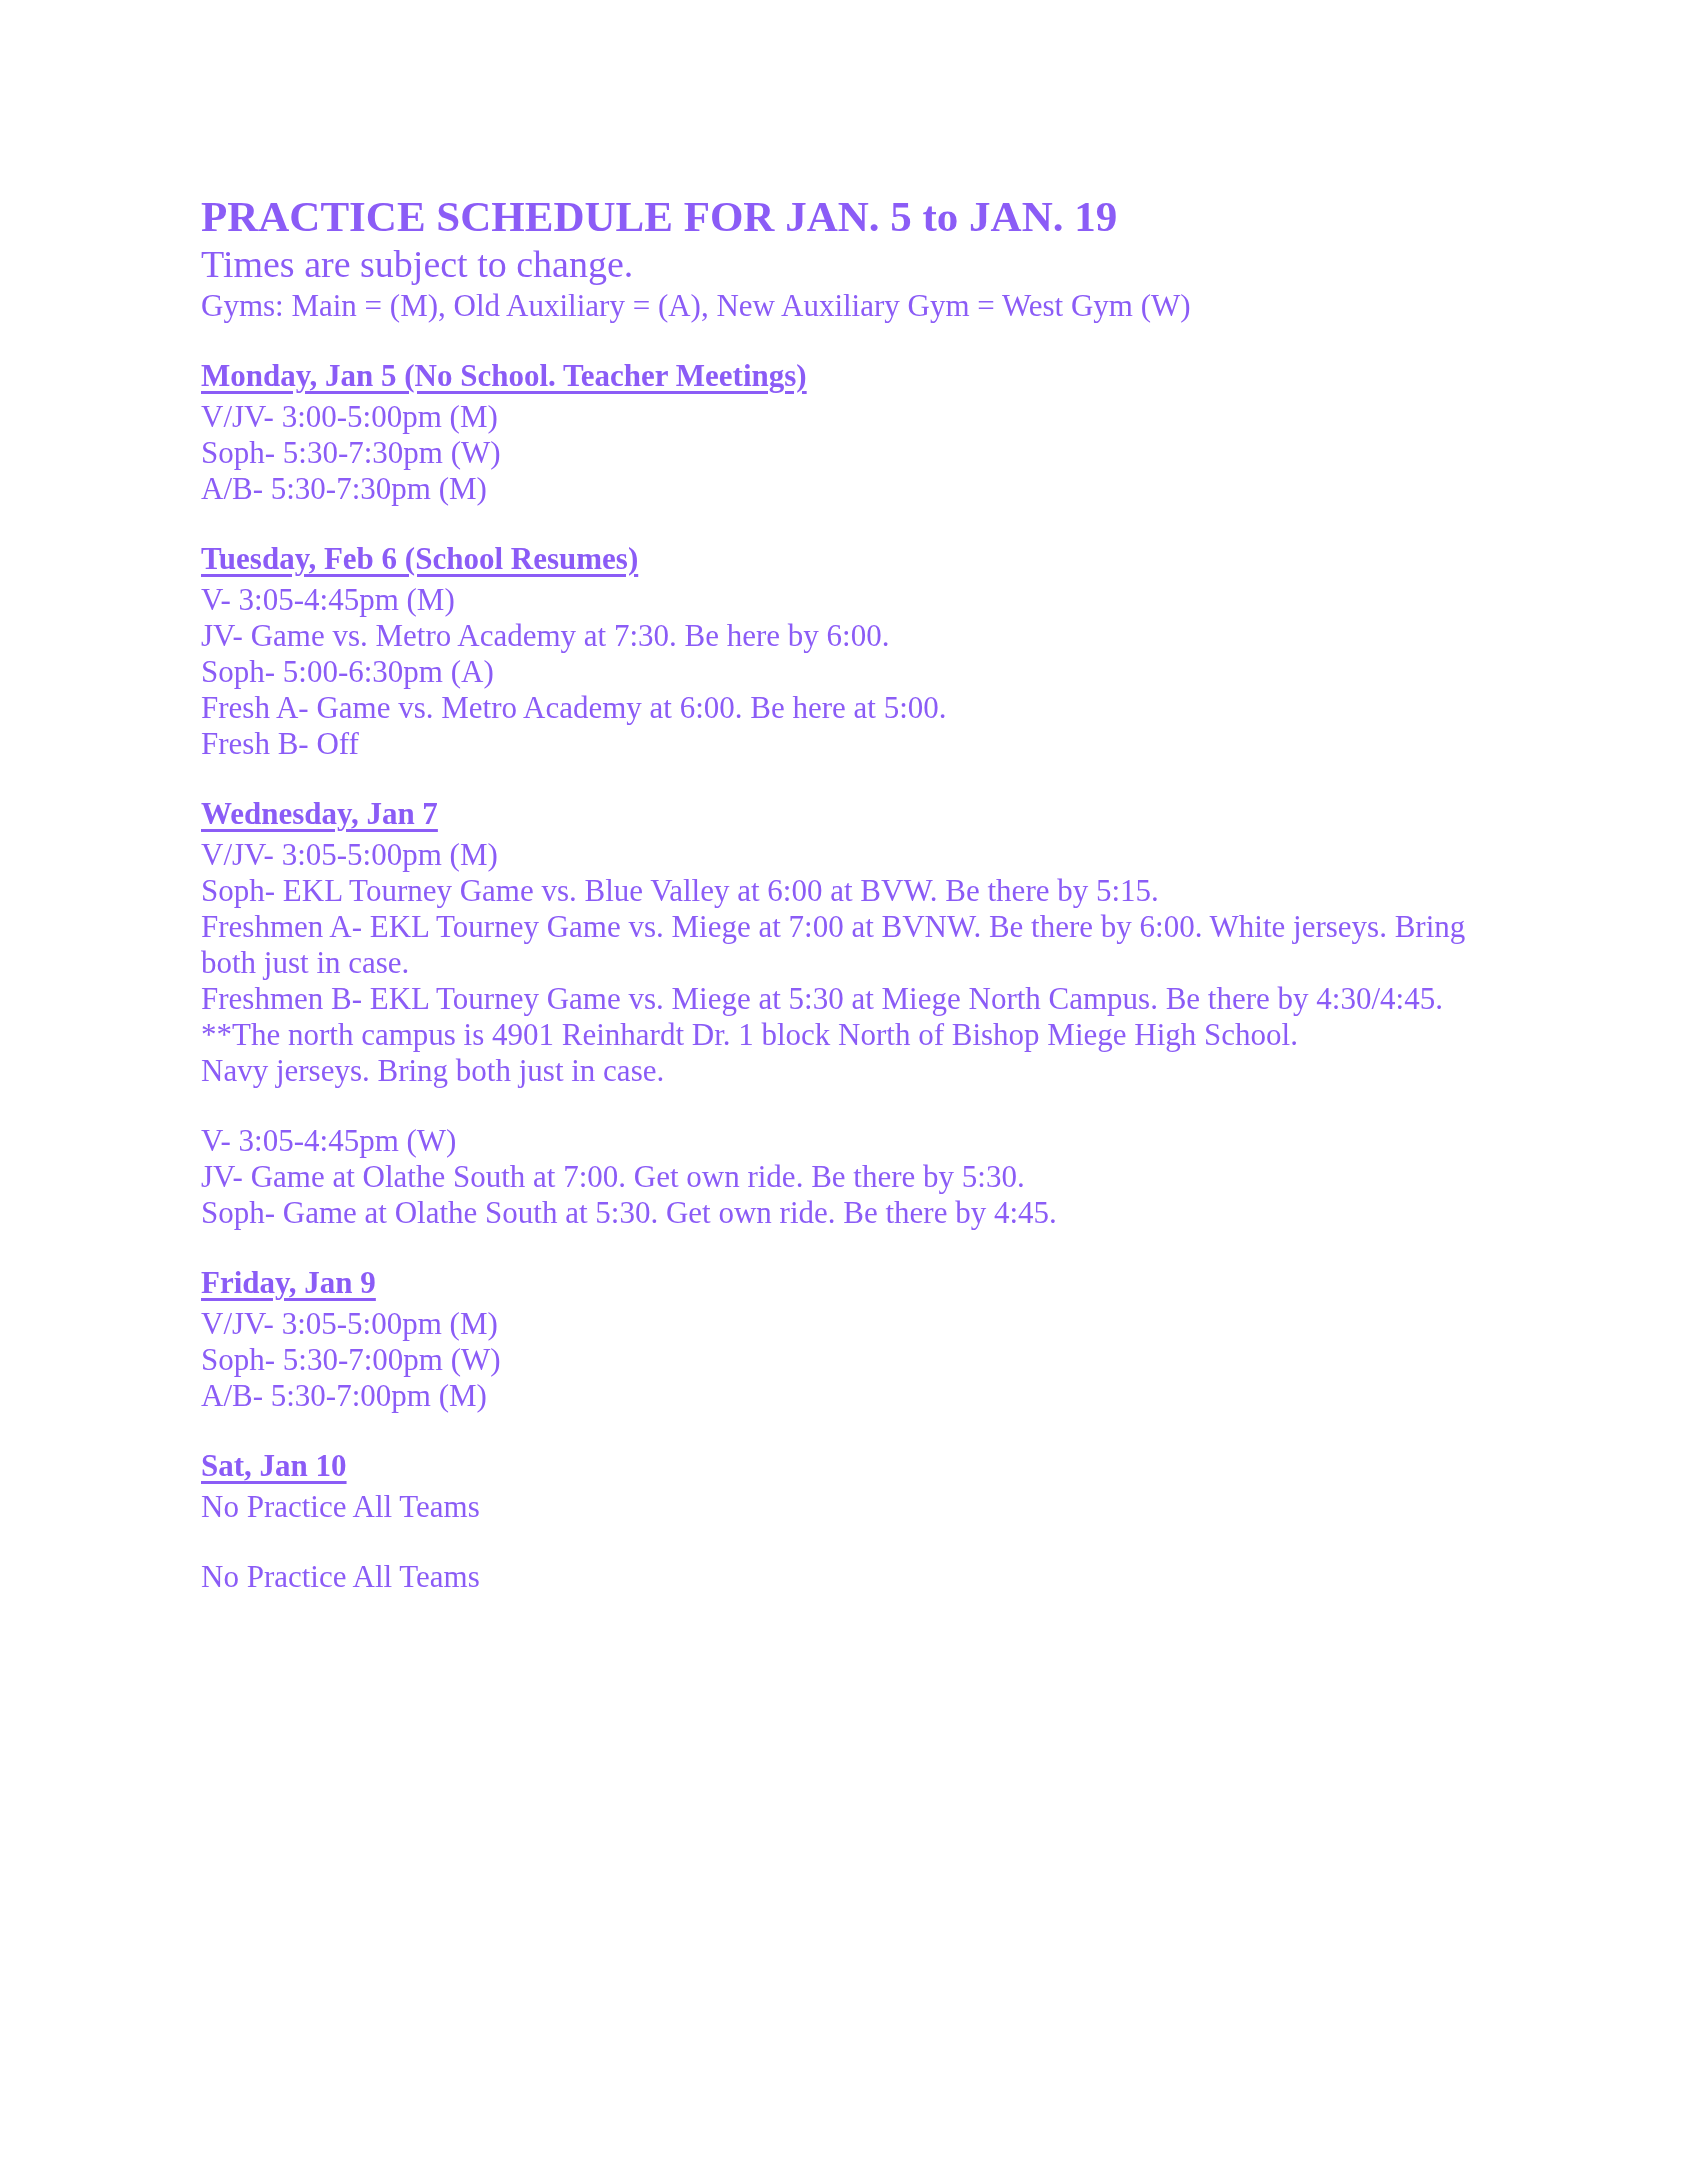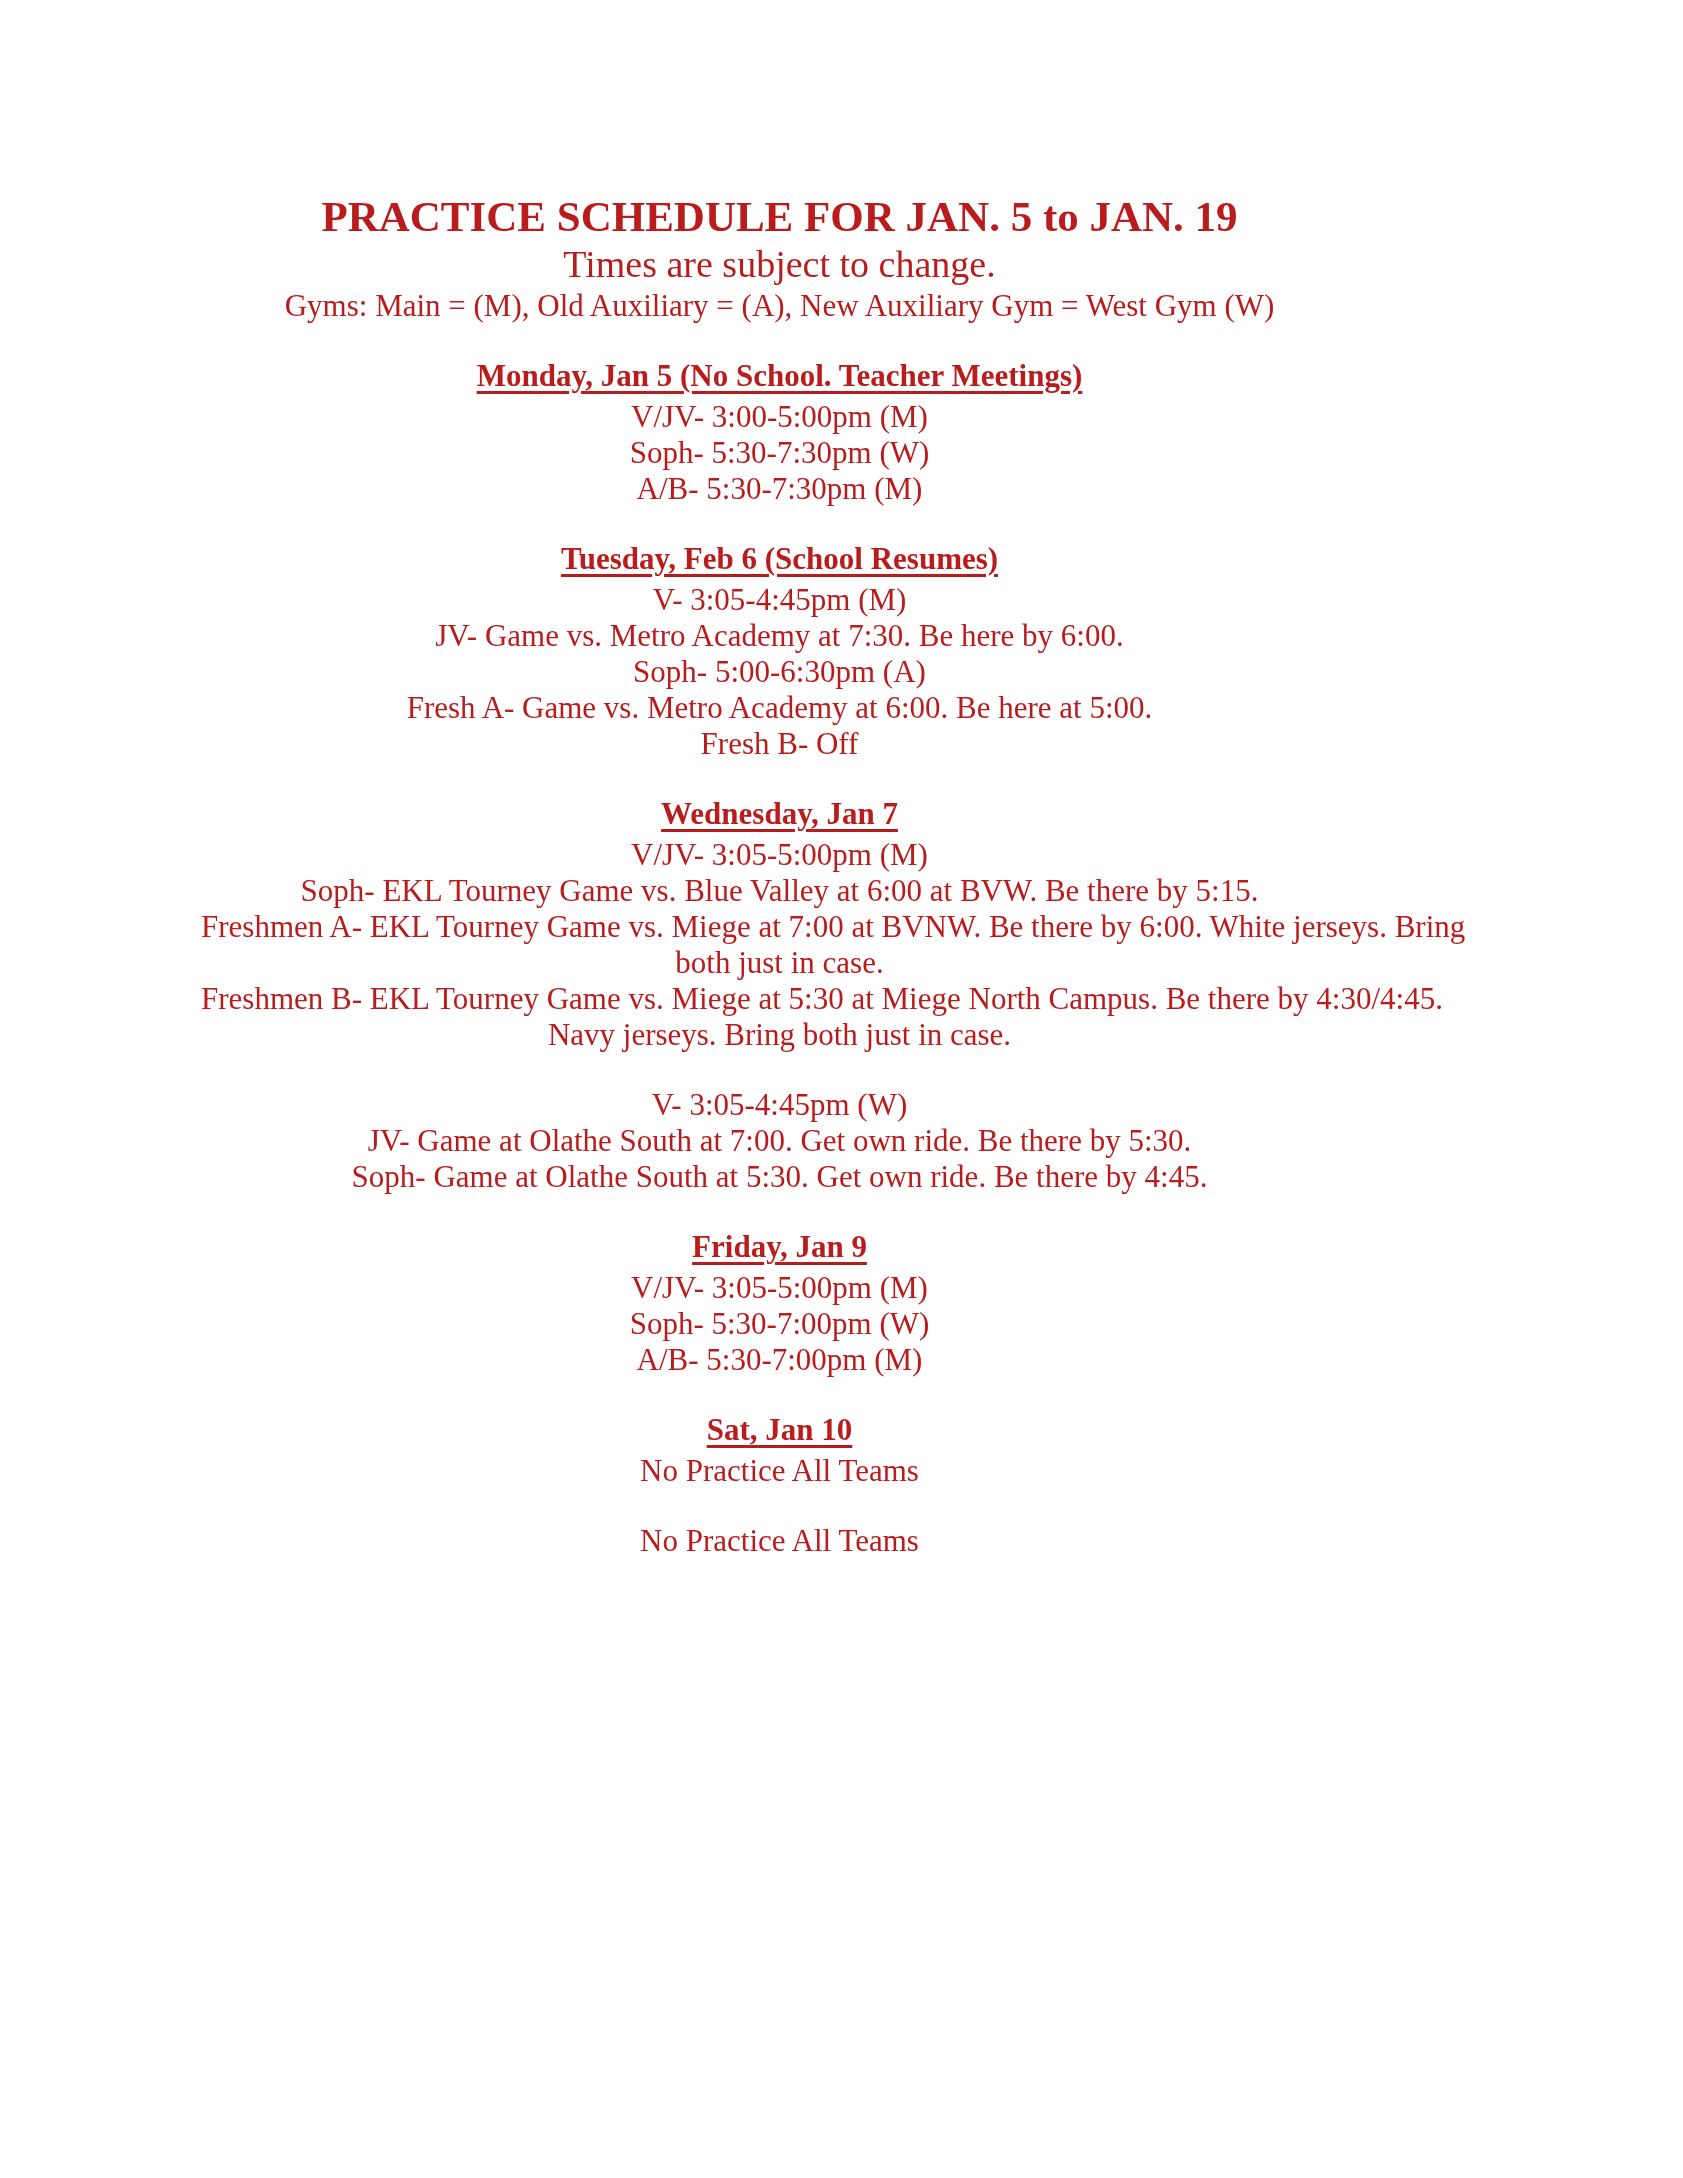--- a/index.html
+++ b/index.html
@@ -6,25 +6,24 @@
     margin: 0;
     padding: 0;
     background: #ffffff;
   }
   .page {
     position: relative;
     width: 1526px;
     height: 2178px;
     box-sizing: border-box;
     background: #ffffff;
-    color: #b91c1c;
+    color: #8b5cf6;
     font-family: "Liberation Serif", "DejaVu Serif", serif;
     padding: 192px 168px 0 201px;
     overflow: hidden;
-    text-align: center;
   }
   .doc-title {
     margin: 0;
     font-size: 43px;
     line-height: 50px;
     font-weight: bold;
     white-space: nowrap;
   }
   .doc-subtitle {
     font-size: 38px;
@@ -78,20 +77,21 @@
         <div class="sched-line">Fresh A- Game vs. Metro Academy at 6:00. Be here at 5:00.</div>
         <div class="sched-line">Fresh B- Off</div>
       </section>
       <section class="day-section">
         <div class="day-heading-row"><div class="day-heading">Wednesday, Jan 7</div></div>
         <div class="sched-line">V/JV- 3:05-5:00pm (M)</div>
         <div class="sched-line">Soph- EKL Tourney Game vs. Blue Valley at 6:00 at BVW. Be there by 5:15.</div>
         <div class="sched-line">Freshmen A- EKL Tourney Game vs. Miege at 7:00 at BVNW. Be there by 6:00. White jerseys. Bring</div>
         <div class="sched-line">both just in case.</div>
         <div class="sched-line">Freshmen B- EKL Tourney Game vs. Miege at 5:30 at Miege North Campus. Be there by 4:30/4:45.</div>
+        <div class="sched-line">**The north campus is 4901 Reinhardt Dr. 1 block North of Bishop Miege High School.</div>
         <div class="sched-line">Navy jerseys. Bring both just in case.</div>
       </section>
       <section class="day-section">
         <div class="sched-line">V- 3:05-4:45pm (W)</div>
         <div class="sched-line">JV- Game at Olathe South at 7:00. Get own ride. Be there by 5:30.</div>
         <div class="sched-line">Soph- Game at Olathe South at 5:30. Get own ride. Be there by 4:45.</div>
       </section>
       <section class="day-section">
         <div class="day-heading-row"><div class="day-heading">Friday, Jan 9</div></div>
         <div class="sched-line">V/JV- 3:05-5:00pm (M)</div>

